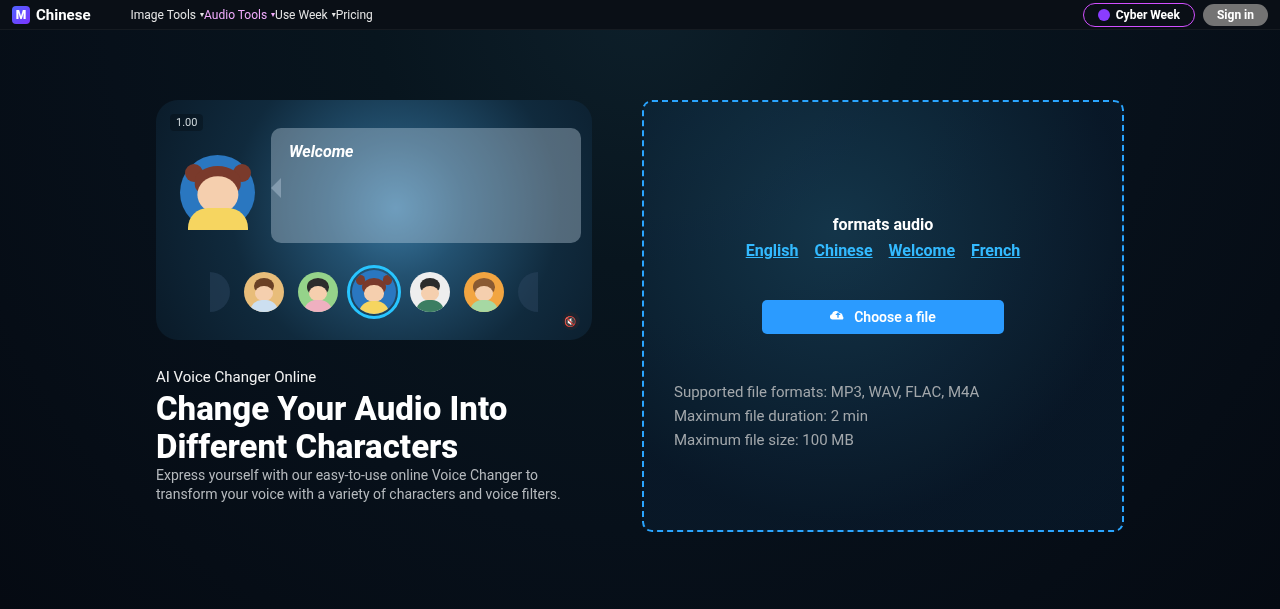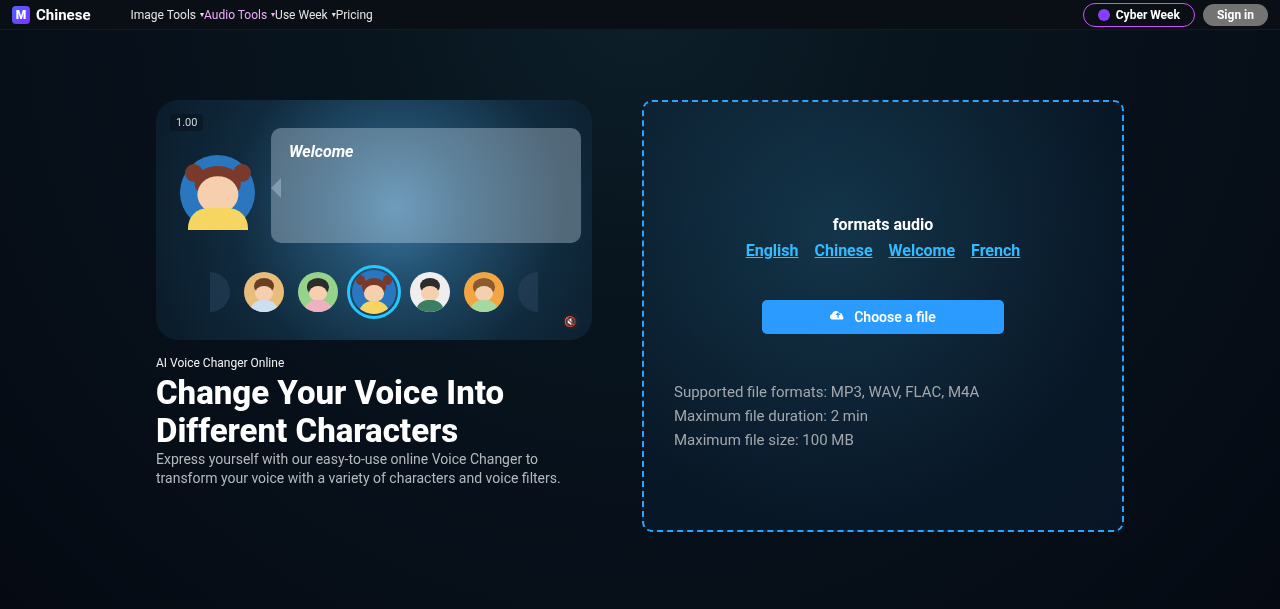--- a/index.html
+++ b/index.html
@@ -134,22 +134,22 @@
   .mini-face { width:100%; height:100%; border-radius:50%; position:relative; overflow:hidden; }
 
   .mute-btn {
     position:absolute; right:12px; bottom:10px;
     width:18px; height:18px; border-radius:50%;
     background:#1b2530; display:flex; align-items:center; justify-content:center;
     font-size:10px; cursor:pointer;
   }
 
   .subtitle {
-    margin-top: 16px;
-    font-size: 12px; font-weight: 400; color: #f2f2f2;
+    margin-top: 28px;
+    font-size: 15px; font-weight: 400; color: #f2f2f2;
   }
   .headline {
     margin-top: 4px;
     font-size: 33px; font-weight: 800; line-height: 1.15;
   }
   .desc {
     font-size: 14px; color: #b5b9bd; line-height: 1.4;
     max-width: 420px;
   }
 
@@ -283,21 +283,21 @@
             </div>
         </div>
         <div class="avatar partial right"></div>
       </div>
       <div class="mute-btn">
         <span>🔇</span>
       </div>
     </div>
 
     <div class="subtitle">AI Voice Changer Online</div>
-    <div class="headline">Change Your Voice Into Different Characters</div>
+    <div class="headline">Change Your Audio Into Different Characters</div>
     <div class="desc">Express yourself with our easy-to-use online Voice Changer to transform your voice with a variety of characters and voice filters.</div>
   </div>
 
   <div class="dropzone">
     <div class="drop-text">
       <br>
       <span>formats audio</span>
     </div>
     <div class="lang-links">
       <a>English</a>

